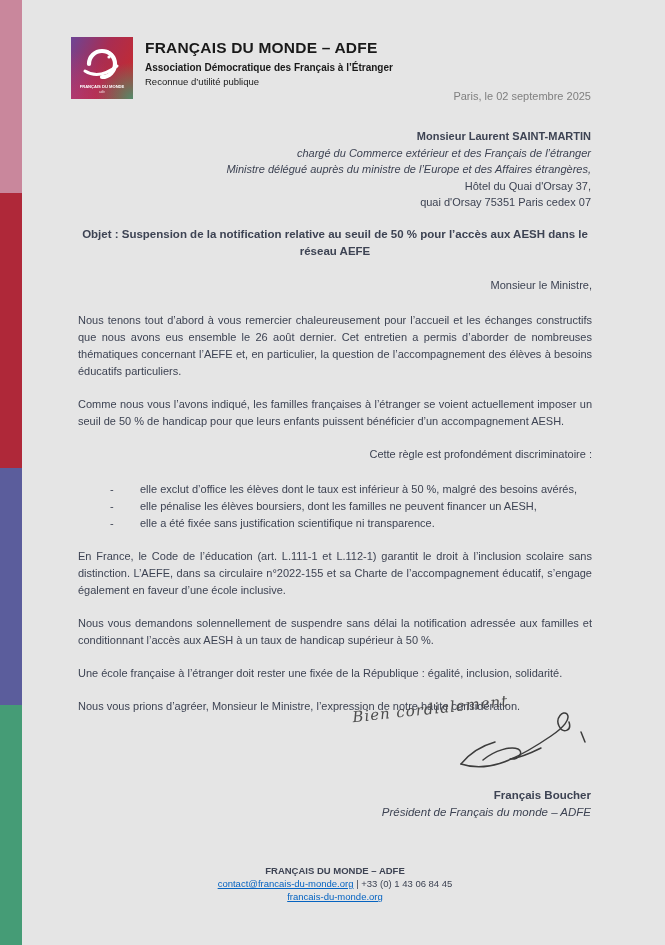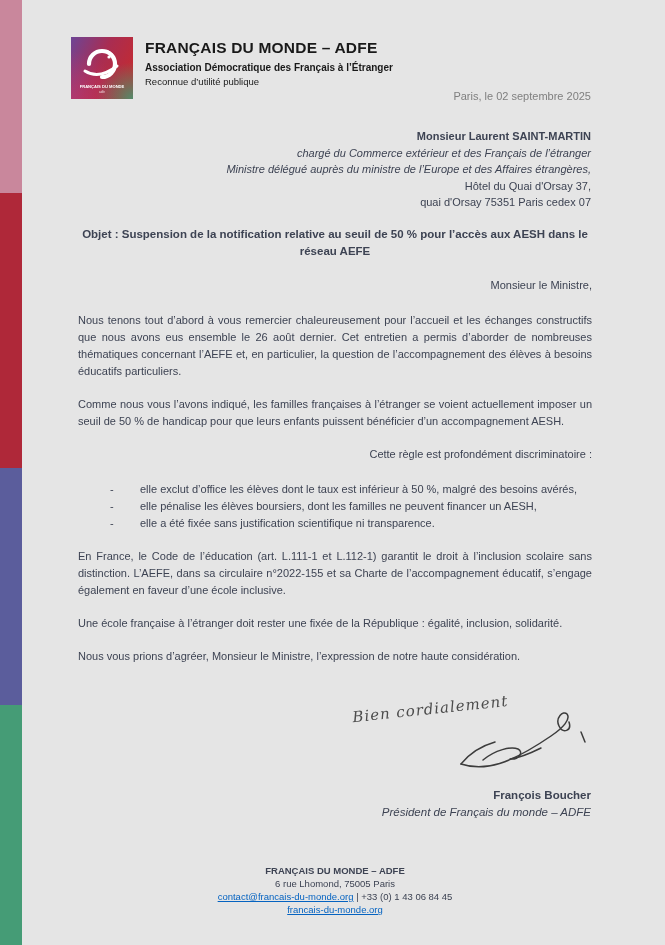--- a/index.html
+++ b/index.html
@@ -138,44 +138,44 @@
     <p class="salutation">Monsieur le Ministre,</p>
     <p>Nous tenons tout d’abord à vous remercier chaleureusement pour l’accueil et les échanges constructifs que nous avons eus ensemble le 26 août dernier. Cet entretien a permis d’aborder de nombreuses thématiques concernant l’AEFE et, en particulier, la question de l’accompagnement des élèves à besoins éducatifs particuliers.</p>
     <p>Comme nous vous l’avons indiqué, les familles françaises à l’étranger se voient actuellement imposer un seuil de 50 % de handicap pour que leurs enfants puissent bénéficier d’un accompagnement AESH.</p>
     <p class="salutation">Cette règle est profondément discriminatoire :</p>
     <ul>
       <li>elle exclut d’office les élèves dont le taux est inférieur à 50 %, malgré des besoins avérés,</li>
       <li>elle pénalise les élèves boursiers, dont les familles ne peuvent financer un AESH,</li>
       <li>elle a été fixée sans justification scientifique ni transparence.</li>
     </ul>
     <p>En France, le Code de l’éducation (art. L.111-1 et L.112-1) garantit le droit à l’inclusion scolaire sans distinction. L’AEFE, dans sa circulaire n°2022-155 et sa Charte de l’accompagnement éducatif, s’engage également en faveur d’une école inclusive.</p>
+    <p>Nous vous demandons solennellement de suspendre sans délai la notification adressée aux familles et conditionnant l’accès aux AESH à un taux de handicap supérieur à 50 %.</p>
     <p>Une école française à l’étranger doit rester une fixée de la République : égalité, inclusion, solidarité.</p>
     <p>Nous vous prions d’agréer, Monsieur le Ministre, l’expression de notre haute considération.</p>
   </div>
 
   <div class="closing-script">Bien cordialement</div>
   <div class="signature-scribble">
     <svg width="135" height="80" viewBox="0 0 135 80">
       <g fill="none" stroke="#3c3c3c" stroke-width="1.5" stroke-linecap="round" stroke-linejoin="round">
         <path d="M6 62 C30 70 55 62 96 34 C108 26 116 17 112 12 C108 8 100 16 104 24 C108 32 117 29 114 20"></path>
         <path d="M28 58 C40 48 56 44 63 47 C69 50 64 58 55 57 C64 56 76 51 86 46"></path>
         <path d="M6 62 C14 52 26 44 40 40"></path>
         <path d="M126 30 l4 10"></path>
       </g>
     </svg>
   </div>
 
   <div class="signer">
-    <div class="s-name">François Boucher</div>
+    <div class="s-name">Français Boucher</div>
     <div class="s-title">Président de Français du monde – ADFE</div>
   </div>
 
   <div class="footer">
     <div class="f-org">FRANÇAIS DU MONDE – ADFE</div>
-    <div>6 rue Lhomond, 75005 Paris</div>
     <div>
       <a>contact@francais-du-monde.org</a><span> | +33 (0) 1 43 06 84 45</span>
     </div>
     <div>
       <a>francais-du-monde.org</a>
     </div>
   </div>
 
 </div>
 

